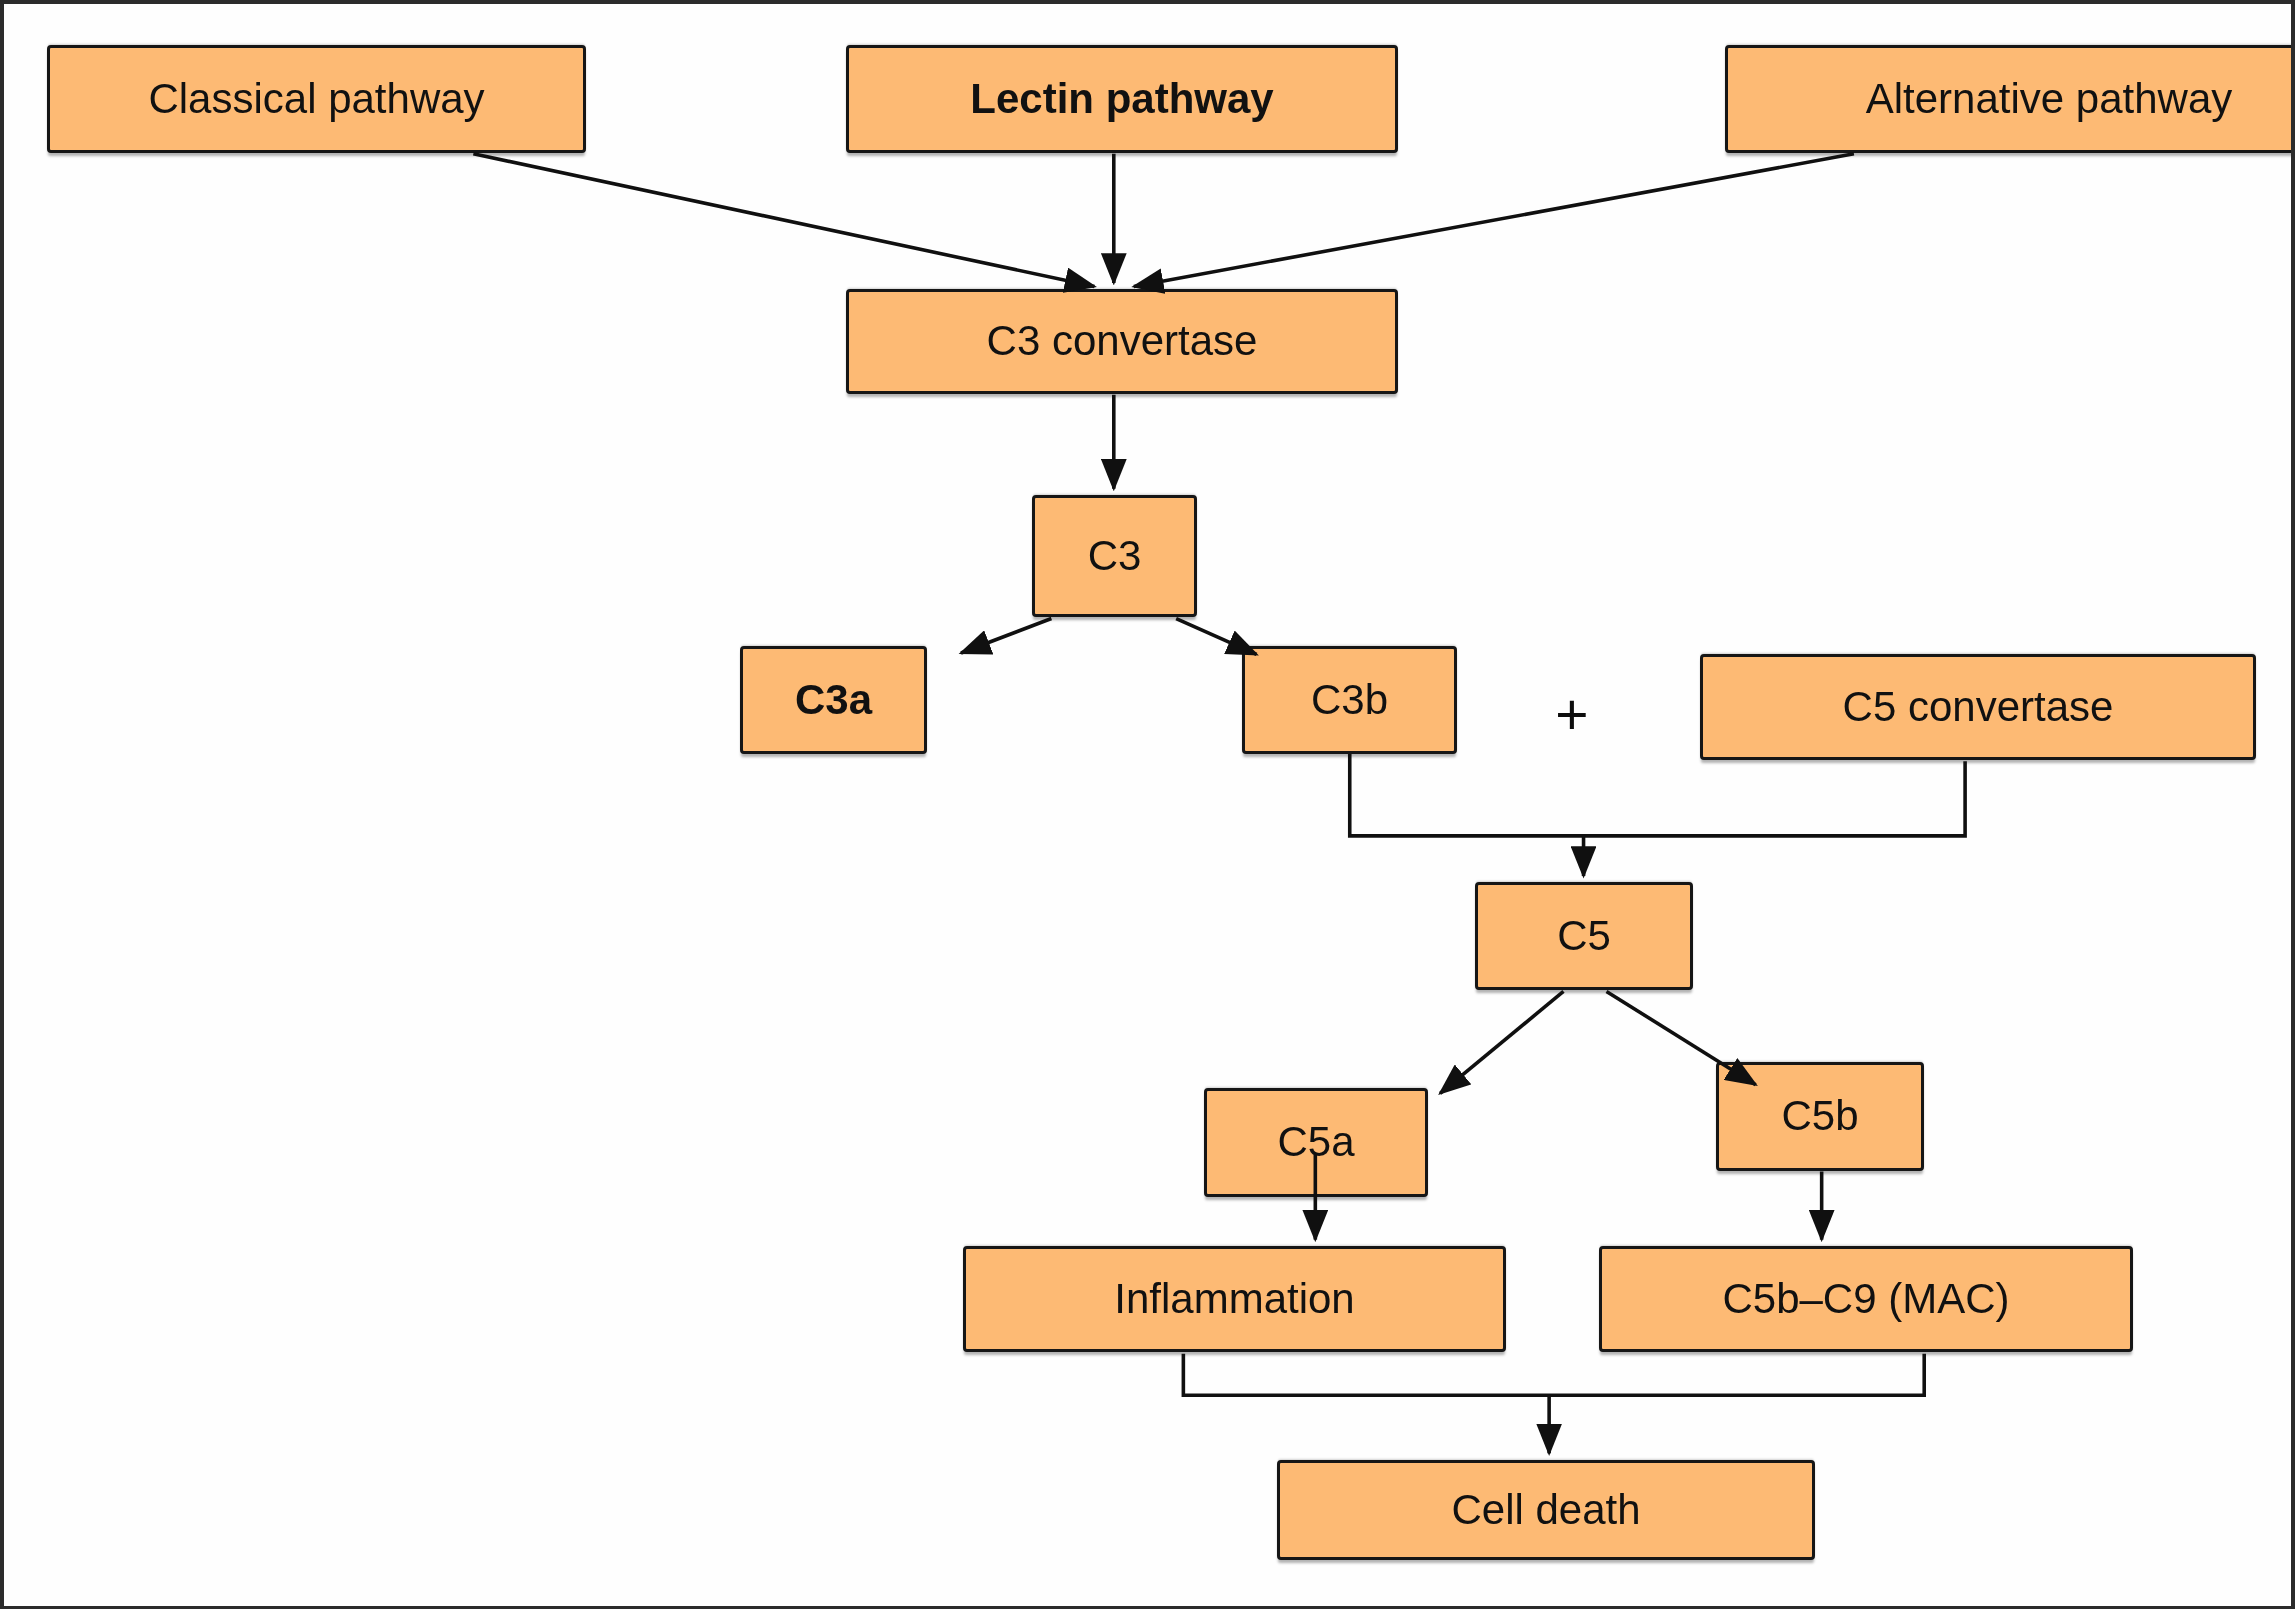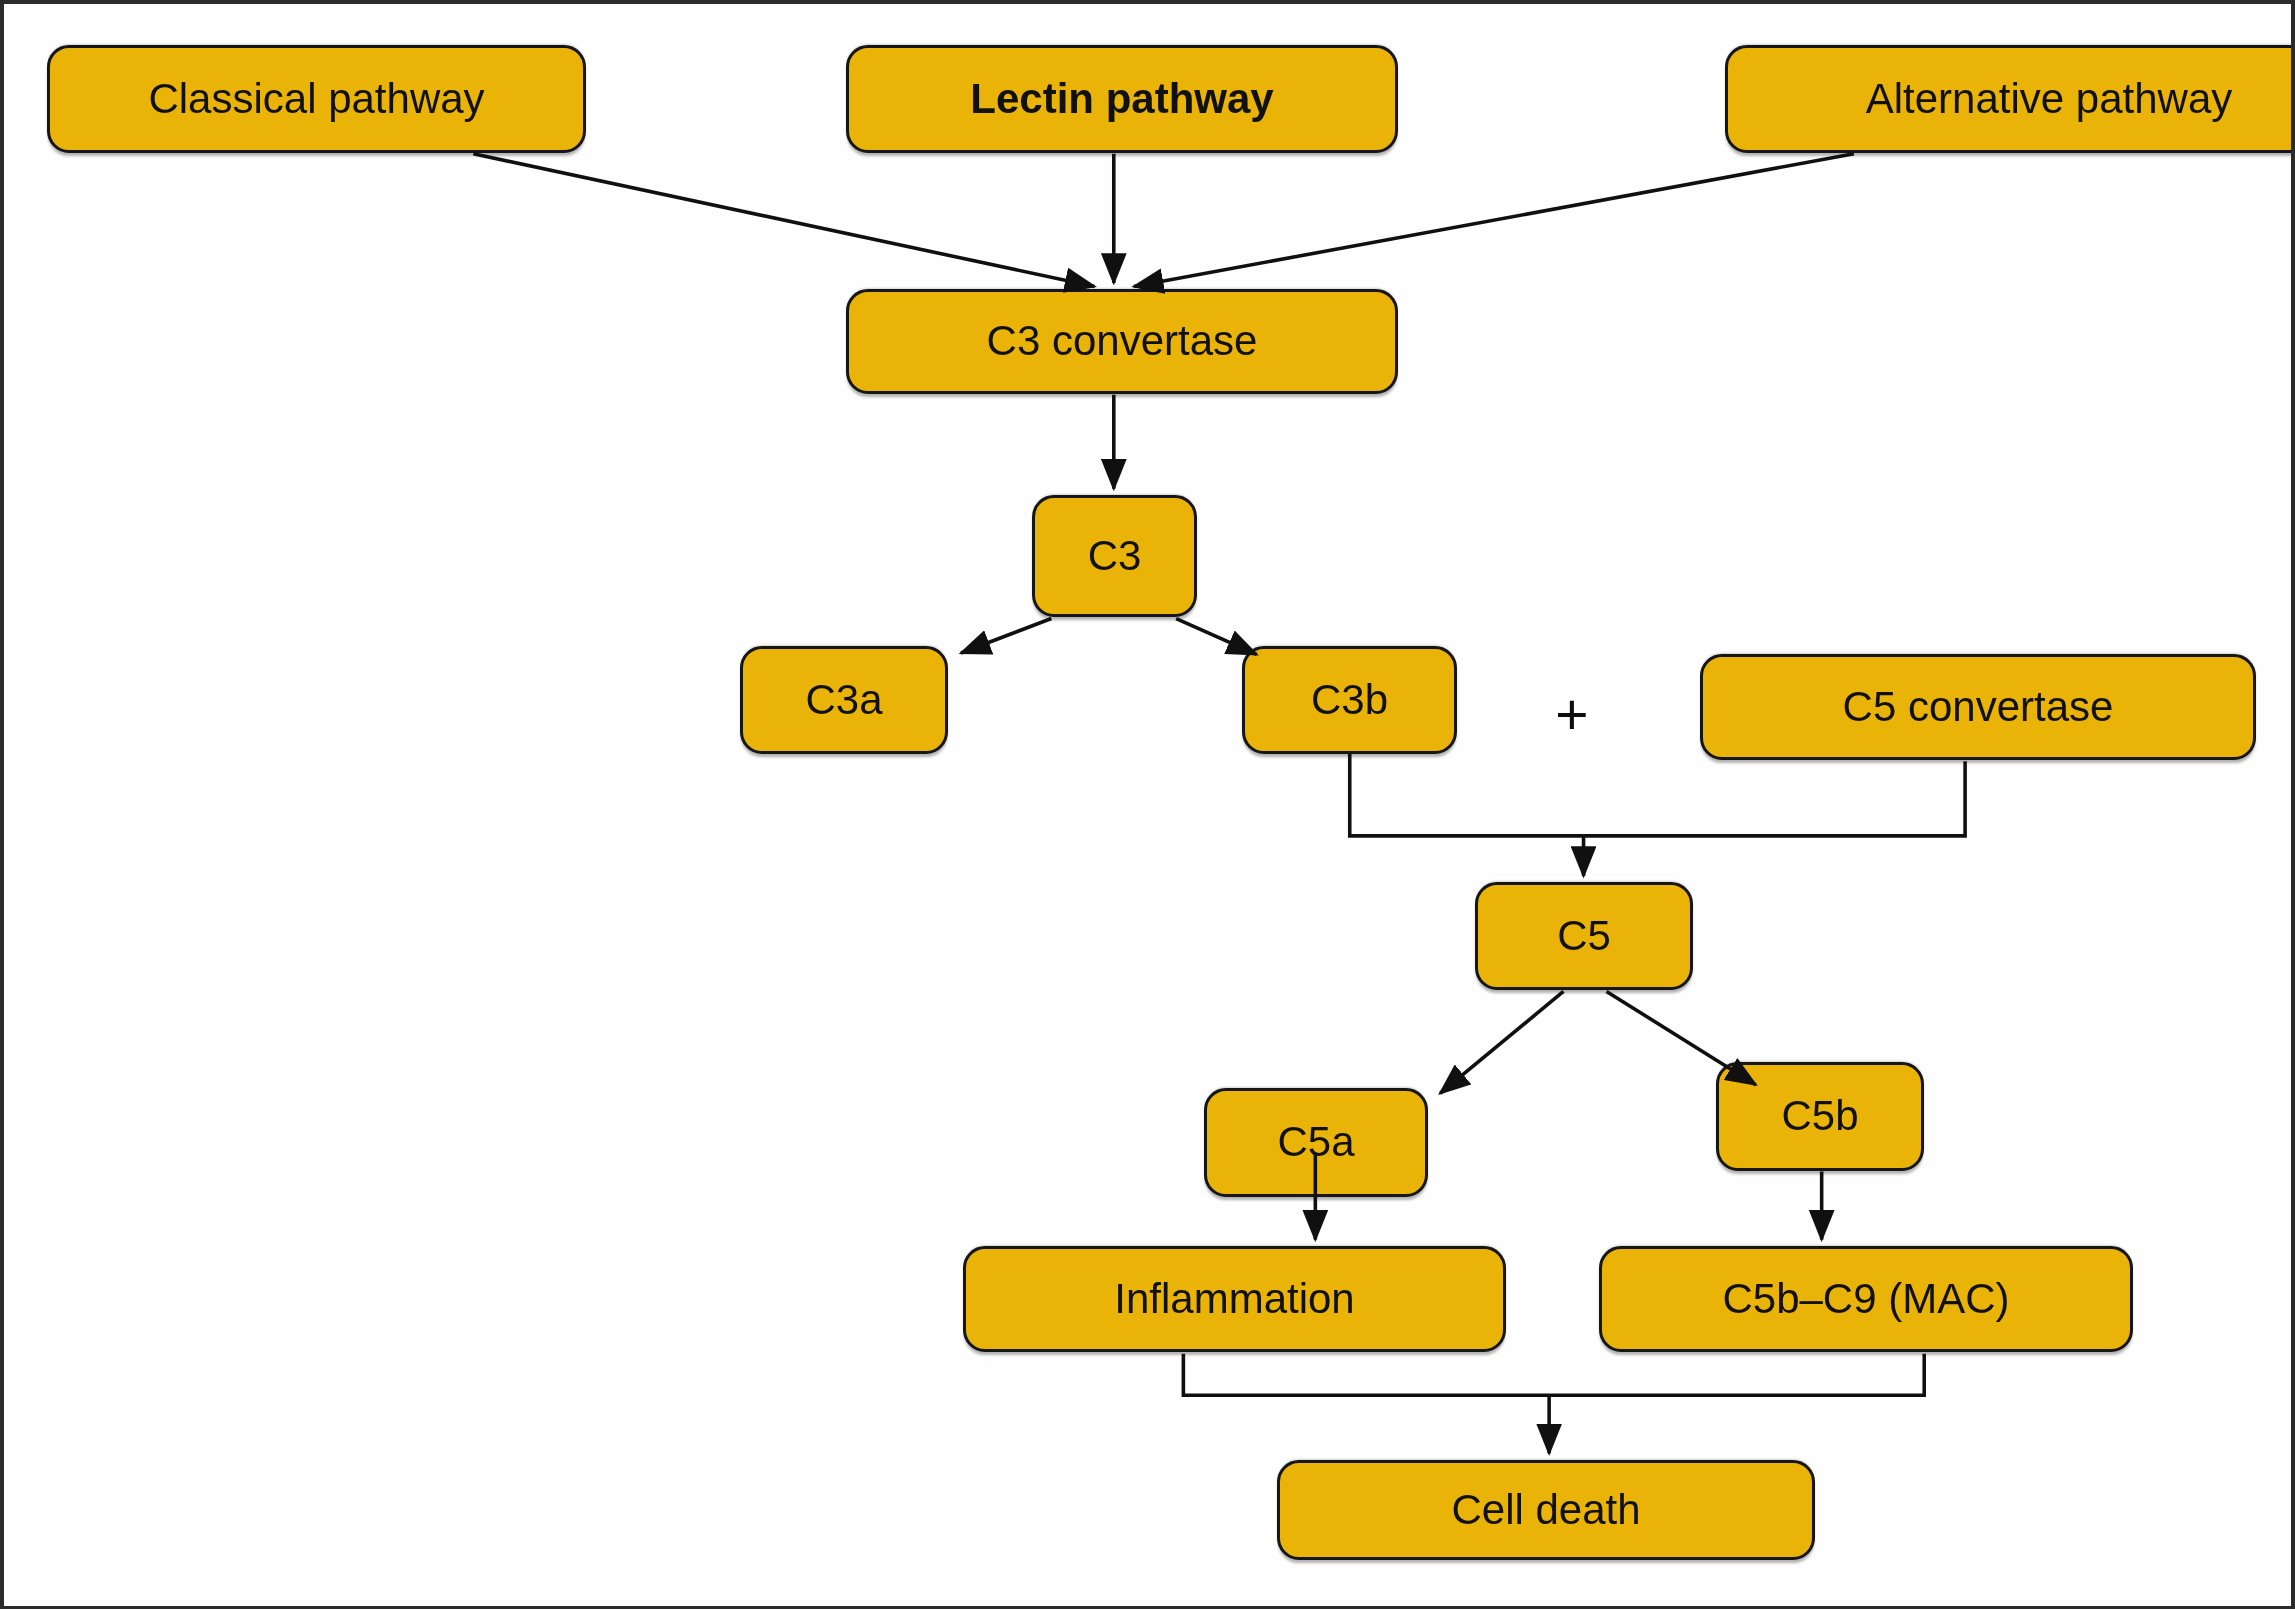--- a/index.html
+++ b/index.html
@@ -19,23 +19,23 @@
     position: absolute;
     inset: 0;
     border: 4.3px solid #2b2b2b;
     box-sizing: border-box;
     pointer-events: none;
     z-index: 3;
   }
   .node {
     position: absolute;
     box-sizing: border-box;
-    background: #eab308;
+    background: #fdba74;
     border: 3.6px solid #161616;
-    border-radius: 22px;
+    border-radius: 4px;
     display: flex;
     align-items: center;
     justify-content: center;
     text-align: center;
     color: #111111;
     font-size: 42px;
     line-height: 1.1;
     box-shadow: 0 3.6px 2.9px -1.4px rgba(0,0,0,0.30), 0 -2.2px 2.2px -1.4px rgba(0,0,0,0.18);
     z-index: 1;
   }
@@ -106,21 +106,21 @@
       </div>
       <div class="node" style="left: 1725px; top: 45px; width: 648px; height: 108px;">
         <span>Alternative pathway</span>
       </div>
       <div class="node" style="left: 846px; top: 289px; width: 552px; height: 105px;">
         <span>C3 convertase</span>
       </div>
       <div class="node" style="left: 1032px; top: 495px; width: 165px; height: 122px;">
         <span>C3</span>
       </div>
-      <div class="node" style="left: 740px; top: 646px; width: 208px; height: 108px;">
+      <div class="node" style="left: 740px; top: 646px; width: 187px; height: 108px; font-weight: bold;">
         <span>C3a</span>
       </div>
       <div class="node" style="left: 1242px; top: 646px; width: 215px; height: 108px;">
         <span>C3b</span>
       </div>
       <div class="node" style="left: 1700px; top: 654px; width: 556px; height: 106px;">
         <span>C5 convertase</span>
       </div>
       <div class="node" style="left: 1475px; top: 882px; width: 218px; height: 108px;">
         <span>C5</span>

